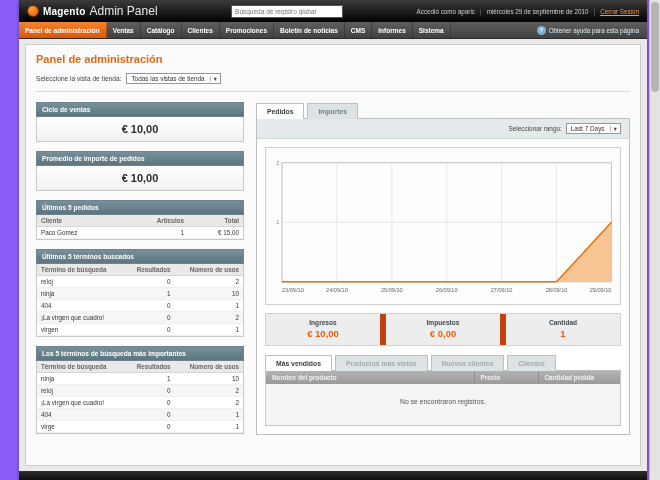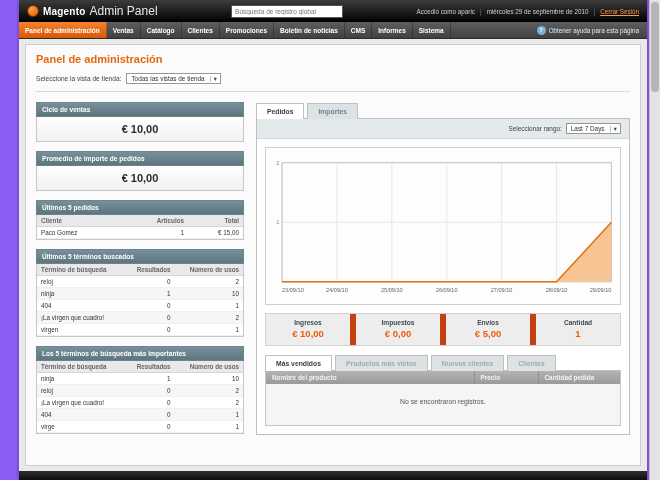--- a/index.html
+++ b/index.html
@@ -307,24 +307,20 @@
               <div class="stats">
                 <div class="stat">
                   <div class="lbl">Ingresos</div>
                   <div class="val">€ 10,00</div>
                 </div>
                 <div class="stat">
                   <div class="lbl">Impuestos</div>
                   <div class="val">€ 0,00</div>
                 </div>
                 <div class="stat">
-                  <div class="lbl">Envíos</div>
-                  <div class="val">€ 5,00</div>
-                </div>
-                <div class="stat">
                   <div class="lbl">Cantidad</div>
                   <div class="val">1</div>
                 </div>
               </div>
 
               <div class="tabs bottom-tabs">
                 <div class="tab active">Más vendidos</div>
                 <div class="tab disabled">Productos más vistos</div>
                 <div class="tab disabled">Nuevos clientes</div>
                 <div class="tab disabled">Clientes</div>

